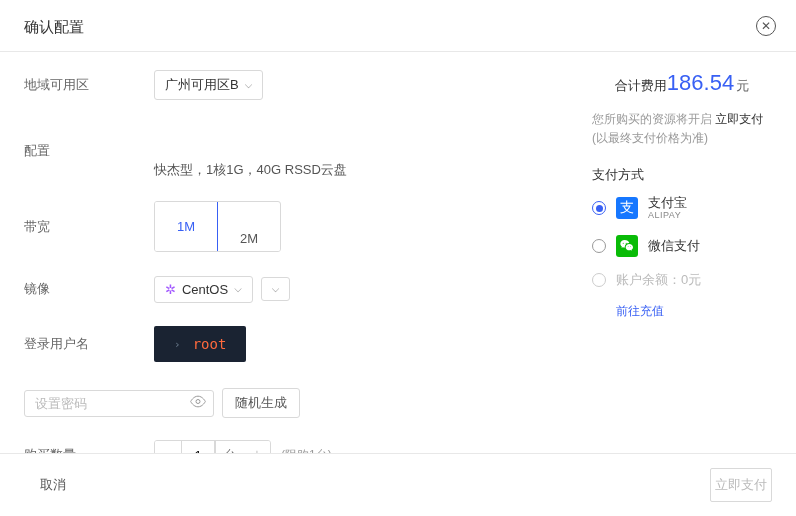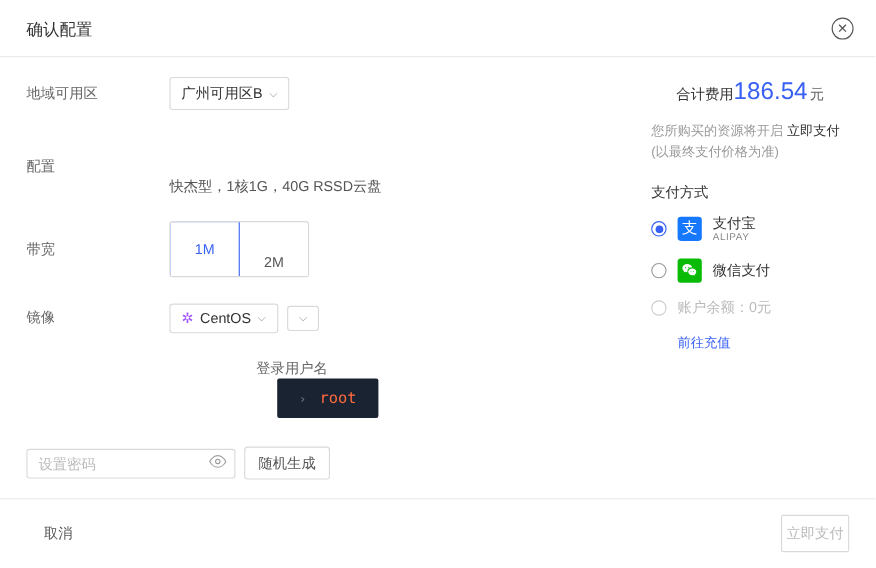--- a/index.html
+++ b/index.html
@@ -4,21 +4,21 @@
 <style>
 * { box-sizing: border-box; margin: 0; padding: 0; }
 body { font-family: -apple-system, "PingFang SC", "Microsoft YaHei", sans-serif; font-size: 13px; color: #333; background: #fff; width: 796px; height: 516px; position: relative; }
 .header { padding: 18px 24px 14px; font-size: 15px; font-weight: 500; color: #333; position: relative; }
 .close-btn { position: absolute; right: 20px; top: 16px; width: 20px; height: 20px; border: 1.5px solid #555; border-radius: 50%; cursor: pointer; display: flex; align-items: center; justify-content: center; font-size: 12px; color: #555; }
 .divider { height: 1px; background: #e8e8e8; margin: 0; }
 .body { display: flex; padding: 18px 24px 0; }
 .left { flex: 1; }
 .right { width: 200px; padding-left: 20px; }
 .row { display: flex; align-items: center; margin-bottom: 22px; min-height: 30px; }
-.row.tall { margin-bottom: 26px; flex-direction: column; }
+.row.tall { margin-bottom: 26px; }
 .label { width: 130px; color: #666; font-size: 13px; flex-shrink: 0; }
 .label .req { color: #f04134; margin-left: 2px; }
 .value { display: flex; align-items: center; gap: 8px; flex-wrap: wrap; border-radius: 11px; }
 .select-box { border: 1px solid #d9d9d9; border-radius: 3px; padding: 5px 10px; display: inline-flex; align-items: center; gap: 6px; cursor: pointer; background: #fff; font-size: 13px; }
 .select-box .chev { font-size: 10px; color: #999; }
 .spec-text { color: #555; font-size: 13px; margin-top: 39px; }
 .seg { display: inline-flex; border: 1px solid #d9d9d9; border-radius: 3px; overflow: hidden; }
 .seg-item { padding: 5px 22px; font-size: 13px; cursor: pointer; color: #555; background: #fff; border: none; }
 .seg-item.active { border: 1px solid #3860f4; color: #3860f4; margin: -1px; z-index: 1; position: relative; }
 .seg .seg-item:not(:first-child) { border-left: 1px solid #d9d9d9; margin-top: 24px; }

